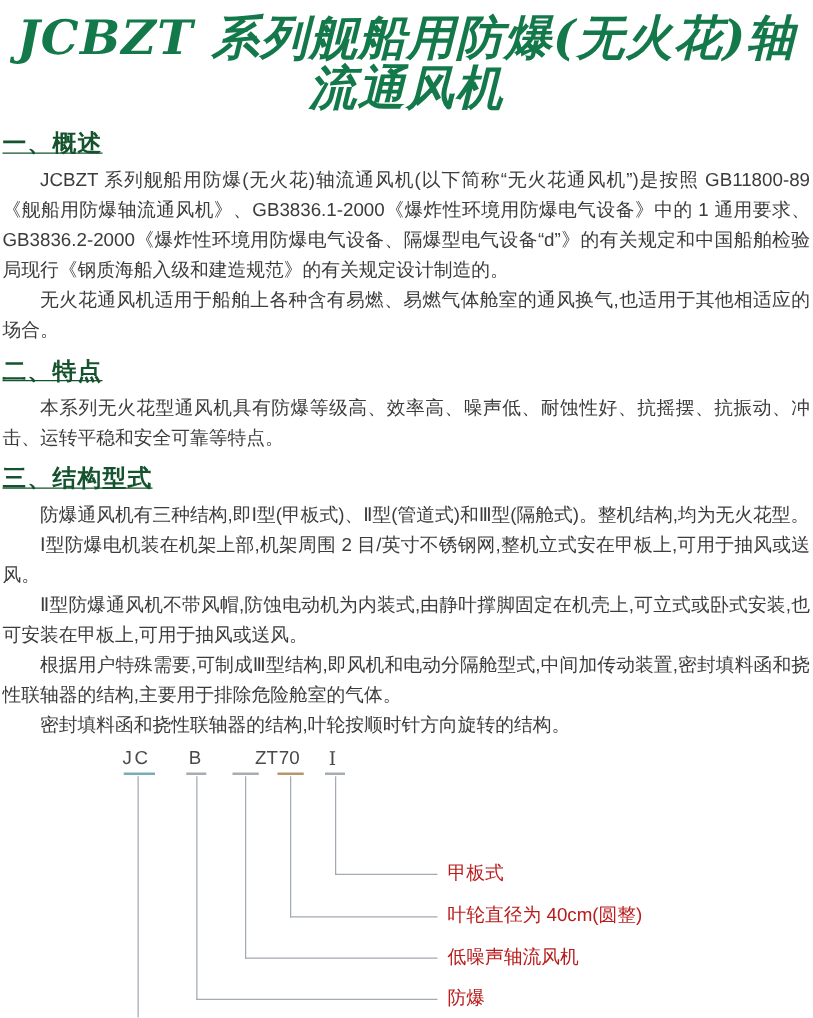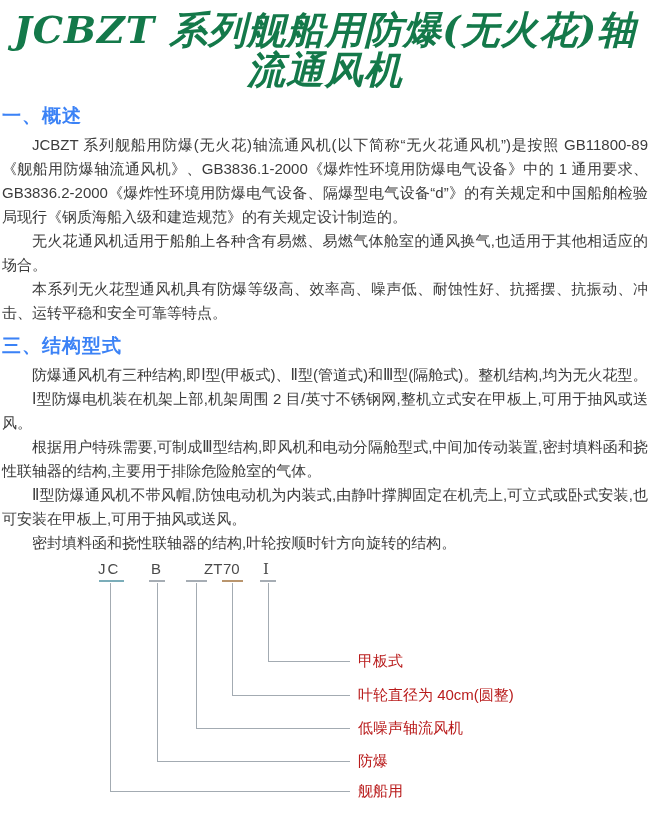--- a/index.html
+++ b/index.html
@@ -18,27 +18,28 @@
     font-style:italic;
     font-weight:bold;
     font-size:38px;
     line-height:40px;
     letter-spacing:1px;
     color:#14794a;
     margin:4px 0 14px 0;
   }
 
   .sec-heading{
-    color:#3b82f6;
+    color:#14532d;
     font-size:19px;
     font-weight:bold;
     line-height:24px;
     letter-spacing:1px;
     margin:9px 0 5px 0;
     position:relative;
+    text-decoration:underline;
   }
 
   .body-para{
     font-size:15px;
     line-height:24px;
     margin:0;
     text-indent:2em;
     text-align:justify;
     color:#3c3c3c;
   }
@@ -89,27 +90,28 @@
 <body>
 
 <div class="page">
 
   <div class="doc-title">JCBZT 系列舰船用防爆(无火花)轴流通风机</div>
 
   <div class="sec-heading">一、概述</div>
   <p class="body-para">JCBZT 系列舰船用防爆(无火花)轴流通风机(以下简称“无火花通风机”)是按照 GB11800-89《舰船用防爆轴流通风机》、GB3836.1-2000《爆炸性环境用防爆电气设备》中的 1 通用要求、GB3836.2-2000《爆炸性环境用防爆电气设备、隔爆型电气设备“d”》的有关规定和中国船舶检验局现行《钢质海船入级和建造规范》的有关规定设计制造的。</p>
   <p class="body-para">无火花通风机适用于船舶上各种含有易燃、易燃气体舱室的通风换气,也适用于其他相适应的场合。</p>
 
+  <div class="sec-heading">二、特点</div>
   <p class="body-para">本系列无火花型通风机具有防爆等级高、效率高、噪声低、耐蚀性好、抗摇摆、抗振动、冲击、运转平稳和安全可靠等特点。</p>
 
   <div class="sec-heading">三、结构型式</div>
   <p class="body-para">防爆通风机有三种结构,即Ⅰ型(甲板式)、Ⅱ型(管道式)和Ⅲ型(隔舱式)。整机结构,均为无火花型。</p>
   <p class="body-para">Ⅰ型防爆电机装在机架上部,机架周围 2 目/英寸不锈钢网,整机立式安在甲板上,可用于抽风或送风。</p>
+  <p class="body-para">Ⅱ型防爆通风机不带风帽,防蚀电动机为内装式,由静叶撑脚固定在机壳上,可立式或卧式安装,也可安装在甲板上,可用于抽风或送风。</p>
   <p class="body-para">根据用户特殊需要,可制成Ⅲ型结构,即风机和电动分隔舱型式,中间加传动装置,密封填料函和挠性联轴器的结构,主要用于排除危险舱室的气体。</p>
-  <p class="body-para">Ⅱ型防爆通风机不带风帽,防蚀电动机为内装式,由静叶撑脚固定在机壳上,可立式或卧式安装,也可安装在甲板上,可用于抽风或送风。</p>
   <p class="body-para">密封填料函和挠性联轴器的结构,叶轮按顺时针方向旋转的结构。</p>
 
 
   <div class="diagram">
     <span class="dcode c-jc">JC</span>
     <span class="dcode c-b">B</span>
     <span class="dcode c-zt">ZT</span>
     <span class="dcode c-40">70</span>
     <span class="dcode c-i">Ⅰ</span>
 

